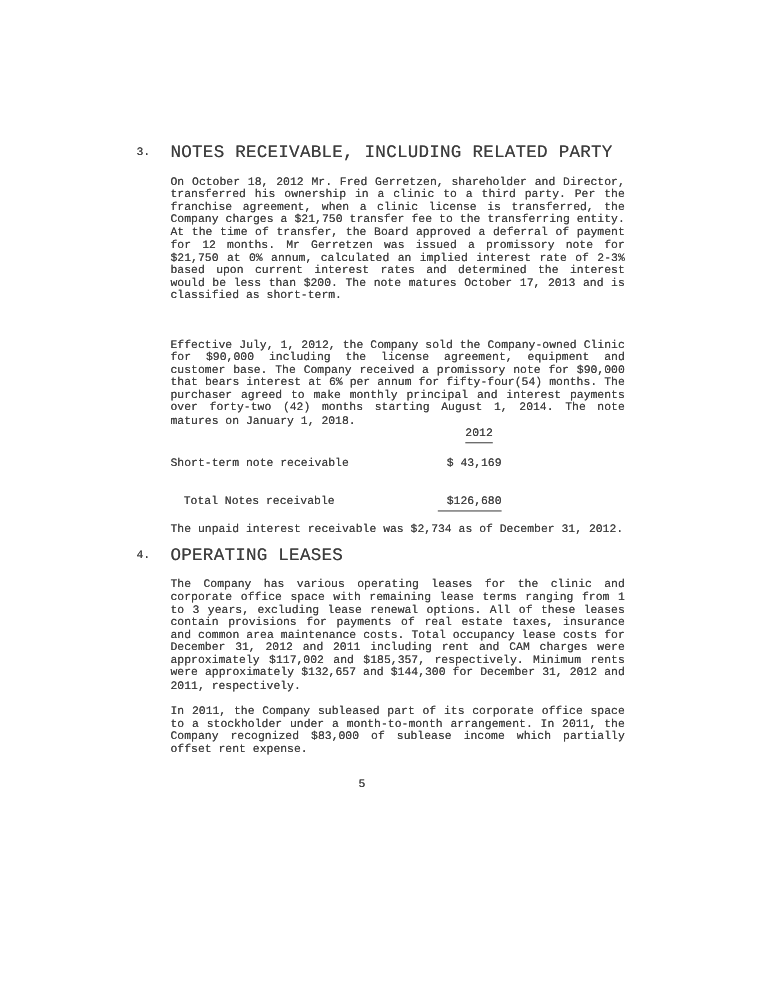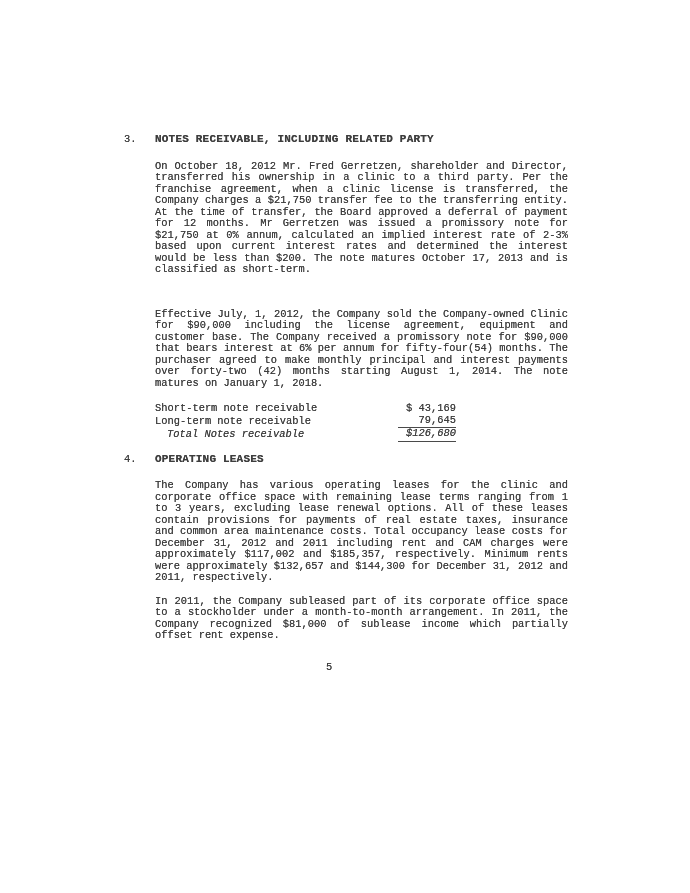--- a/index.html
+++ b/index.html
@@ -24,22 +24,22 @@
   }
   .heading-row {
     display: flex;
     margin-bottom: 15px;
   }
   .sec-num {
     width: 31px;
     flex: 0 0 31px;
   }
   .sec-title {
-    font-weight: bold;
-    font-size: 11px;
+    font-weight: normal;
+    font-size: 16px;
     margin: 0;
     letter-spacing: 0.2px;
   }
   .sec-body {
     margin-left: 31px;
     width: 413px;
   }
   .sec-body p {
     margin: 0 0 12px 0;
     text-align: justify;
@@ -59,28 +59,27 @@
     padding-right: 8px;
   }
   .year-label {
     display: inline-block;
     border-bottom: 1px solid #4a4a4a;
     padding-bottom: 1px;
   }
   .t-row {
     display: flex;
     justify-content: space-between;
-    align-items: center;
+    align-items: flex-start;
   }
   .t-row.first {
     margin-top: 14px;
   }
   .t-row.total {
-    margin-top: 0;
-    font-style: italic;
+    margin-top: 23px;
   }
   .t-label { white-space: pre; }
   .t-label.indent { padding-left: 12px; }
   .t-amount {
     display: inline-block;
     width: 58px;
     text-align: right;
     white-space: pre;
   }
   .t-amount.underlined {
@@ -103,45 +102,45 @@
     <div>
       <div class="heading-row">
         <span class="sec-num">3.</span>
         <h2 class="sec-title">NOTES RECEIVABLE, INCLUDING RELATED PARTY</h2>
       </div>
       <div class="sec-body">
         <p>On October 18, 2012 Mr. Fred Gerretzen, shareholder and Director, transferred his ownership in a clinic to a third party.  Per the franchise agreement, when a clinic license is transferred, the Company charges a $21,750 transfer fee to the transferring entity. At the time of transfer, the Board approved a deferral of payment for 12 months.  Mr Gerretzen was issued a promissory note for $21,750 at 0% annum, calculated an implied interest rate of 2-3% based upon current interest rates and determined the interest would be less than $200.  The note matures October 17, 2013 and is classified as short-term.</p>
         <p class="no-gap">Effective July, 1, 2012, the Company sold the Company-owned Clinic for $90,000 including the license agreement, equipment and customer base.  The Company received a promissory note for $90,000 that bears interest at 6% per annum for fifty-four(54) months. The purchaser agreed to make monthly principal and interest payments over forty-two (42) months starting August 1, 2014.  The note matures on January 1, 2018.</p>
 
         <div class="notes-table">
+          <div class="year-row">
+            <span class="year-label">2012</span>
+          </div>
           <div class="t-row first">
             <span class="t-label">Short-term note receivable</span>
             <span class="t-amount">$ 43,169</span>
-          </div>
-          <div class="t-row">
-            <span class="t-label">Long-term note receivable</span>
-            <span class="t-amount underlined">79,645</span>
           </div>
           <div class="t-row total">
             <span class="t-label indent">Total Notes receivable</span>
             <span class="t-amount underlined">$126,680</span>
           </div>
         </div>
 
+        <p>The unpaid interest receivable was $2,734 as of December 31, 2012.</p>
       </div>
     </div>
 
     <div>
       <div class="heading-row">
         <span class="sec-num">4.</span>
         <h2 class="sec-title">OPERATING LEASES</h2>
       </div>
       <div class="sec-body">
         <p>The Company has various operating leases for the clinic and corporate office space with remaining lease terms ranging from 1 to 3 years, excluding lease renewal options.  All of these leases contain provisions for payments of real estate taxes, insurance and common area maintenance costs.  Total occupancy lease costs for December 31, 2012 and 2011 including rent and CAM charges were approximately $117,002 and $185,357, respectively.  Minimum rents were approximately $132,657 and $144,300 for December 31, 2012 and 2011, respectively.</p>
-        <p>In 2011, the Company subleased part of its corporate office space to a stockholder under a month-to-month arrangement.  In 2011, the Company recognized $81,000 of sublease income which partially offset rent expense.</p>
+        <p>In 2011, the Company subleased part of its corporate office space to a stockholder under a month-to-month arrangement.  In 2011, the Company recognized $83,000 of sublease income which partially offset rent expense.</p>
       </div>
     </div>
 
     <div class="page-footer">
       <span>5</span>
     </div>
 
   </div>
 </div>
 

